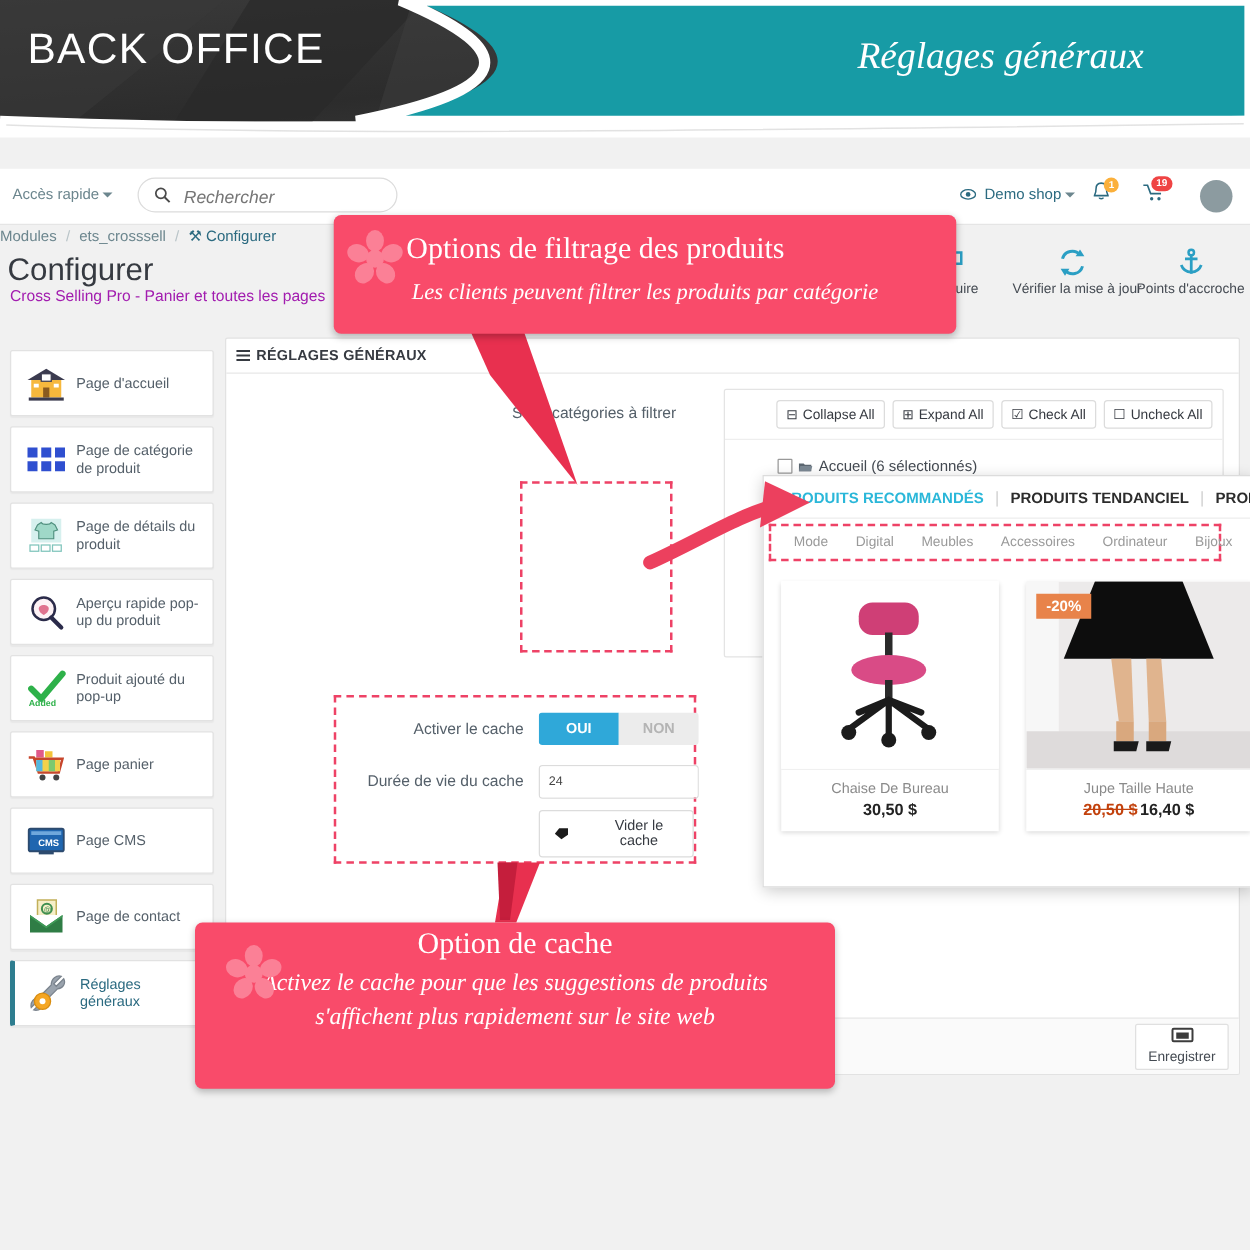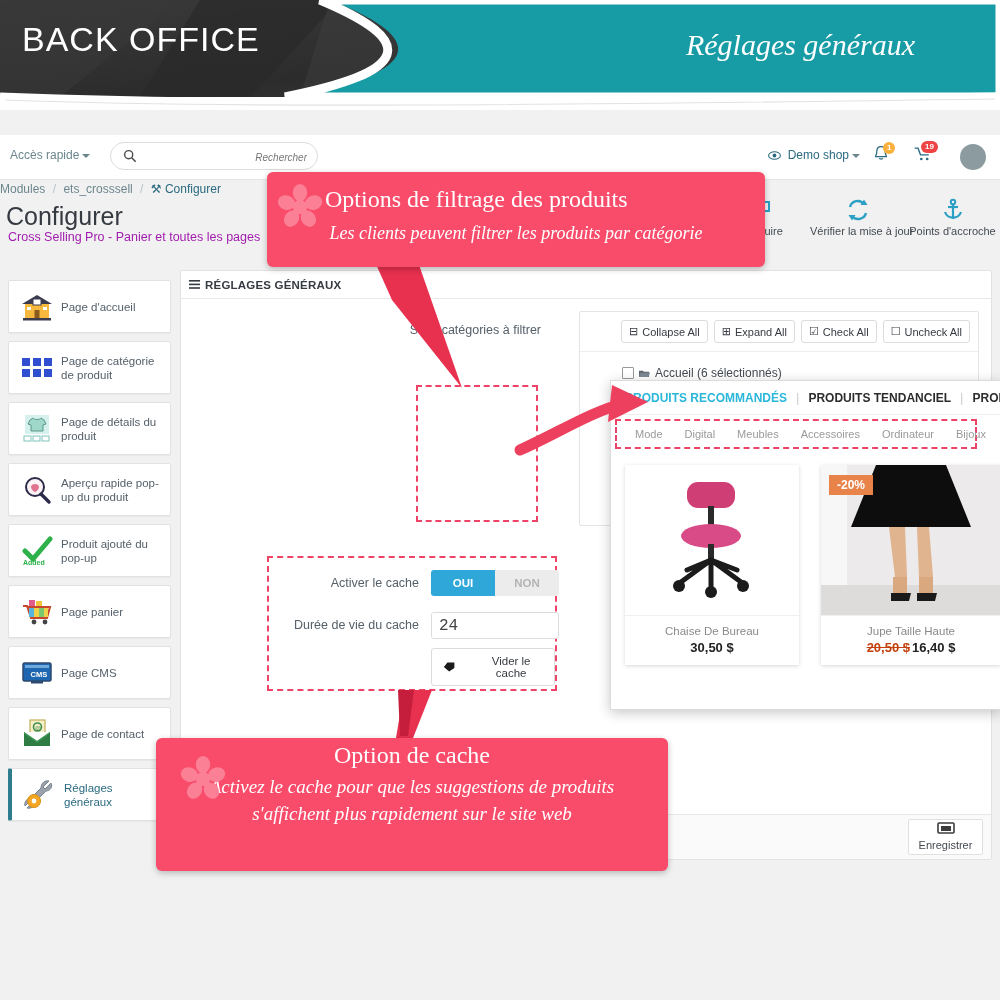--- a/index.html
+++ b/index.html
@@ -27,21 +27,21 @@
 
   
   .app { position:absolute; left:0; top:110px; width:1000px; height:890px; background:#f1f1f1; overflow:hidden; }
 
   
   .topnav { position:absolute; left:0; top:25px; width:1000px; height:45px; background:#fff; border-bottom:1px solid #e5e5e5; }
   .quick-access { position:absolute; left:10px; top:13px; font-size:12px; color:#6c868e; }
   .caret-dn { display:inline-block; width:0;height:0; border-left:4px solid transparent;border-right:4px solid transparent;border-top:4px solid #6c868e; margin-left:3px; vertical-align:middle;}
   .searchbox { position:absolute; left:110px; top:7px; width:208px; height:28px; border:1px solid #dcdcdc; border-radius:16px; background:#fff; }
   .searchbox .mag { position:absolute; left:12px; top:6px; width:14px;height:14px; }
-  .searchbox input { position:absolute; left:36px; top:4px; width:160px; height:20px; border:0; outline:0; font-size:10px; font-style:italic; color:#9aa4a8; font-family:"Liberation Sans",sans-serif; background:transparent;text-align:right;}
+  .searchbox input { position:absolute; left:36px; top:4px; width:160px; height:20px; border:0; outline:0; font-size:14px; font-style:italic; color:#9aa4a8; font-family:"Liberation Sans",sans-serif; background:transparent;}
   .shopsel { position:absolute; right:140px; top:13px; font-size:12px; color:#2b6a80; white-space:nowrap;}
   .eye { display:inline-block; width:13px;height:9px; vertical-align:-1px; margin-right:3px;}
   .bell-wrap { position:absolute; right:105px; top:9px; width:24px;height:24px;}
   .cart-wrap { position:absolute; right:62px; top:9px; width:26px;height:24px;}
   .badge { position:absolute; border-radius:9px; background:#fbb03b; color:#fff; font-size:8px; font-weight:bold; padding:1px 4px; line-height:10px; }
   .badge.blue { background:#ef4444; }
   .avatar-top { position:absolute; right:14px; top:9px; width:26px;height:26px; border-radius:50%; background:#8c9ba0;}
 
   
   .breadcrumb { position:absolute; left:0; top:72px; font-size:12px; color:#6c868e; }
@@ -92,21 +92,21 @@
   .dot { width:5px;height:5px;border-radius:50%; background:#fff; display:inline-block; margin:0 3px;}
 
   
   .cache-block { position:absolute; left:86px; top:285px; width:290px; height:135px; border:2px dashed #ee4266; }
   .cache-row { position:relative; height:30px; margin-top:12px; }
   .cache-lb { position:absolute; left:0; width:150px; text-align:right; font-size:12.5px; color:#55606a; top:6px;}
   .toggle { position:absolute; left:162px; top:0px; width:128px; height:26px; display:flex; border-radius:3px; overflow:hidden; }
   .tg-on { flex:1; background:#2fa8d9; color:#fff; font-size:11.5px; display:flex;align-items:center;justify-content:center; font-weight:600; }
   .tg-off { flex:1; background:#ececec; color:#b4b4b4; font-size:11.5px; display:flex;align-items:center;justify-content:center; font-weight:600;}
   .ttl-input { position:absolute; left:162px; top:0px; width:128px; height:27px; display:flex; border:1px solid #dcdcdc; border-radius:3px; overflow:hidden;}
-  .ttl-input input { flex:1; border:0; outline:0; padding-left:7px; font-size:16px; color:#444; font-family:Liberation Mono, monospace;}
+  .ttl-input input { flex:1; border:0; outline:0; padding-left:7px; font-size:10px; color:#444; font-family:Liberation Sans, sans-serif;}
   .clear-btn { position:absolute; left:162px; top:90px; border:1px solid #dcdcdc; background:#fff; border-radius:3px;
        font-size:11.5px; color:#363a41; padding:6px 11px; display:flex; align-items:center; gap:24px; cursor:pointer; font-family:"Liberation Sans",sans-serif;}
 
   .save-bar { position:absolute; left:0; bottom:0; width:100%; height:45px; border-top:1px solid #e8e8e8; background:#fafafa; }
   .save-btn { position:absolute; right:8px; top:4px; width:75px; text-align:center; border:1px solid #e0e0e0; background:#fff; border-radius:2px; padding:1px 0 3px; cursor:pointer;}
   .save-btn .lb { font-size:11px; color:#444a52; }
 
   
   .preview { position:absolute; left:610px; top:380px; width:392px; height:330px; background:#fff;
      border:1px solid #dcdcdc; box-shadow:0 3px 12px rgba(0,0,0,.22); }

